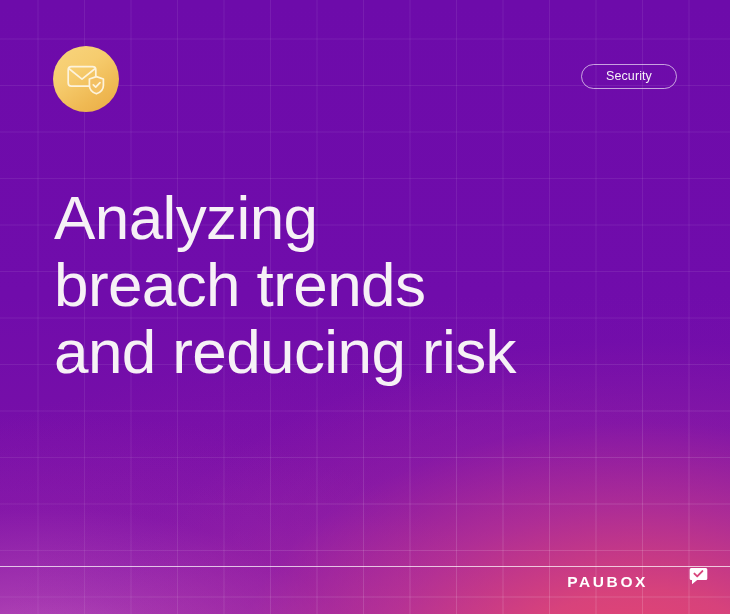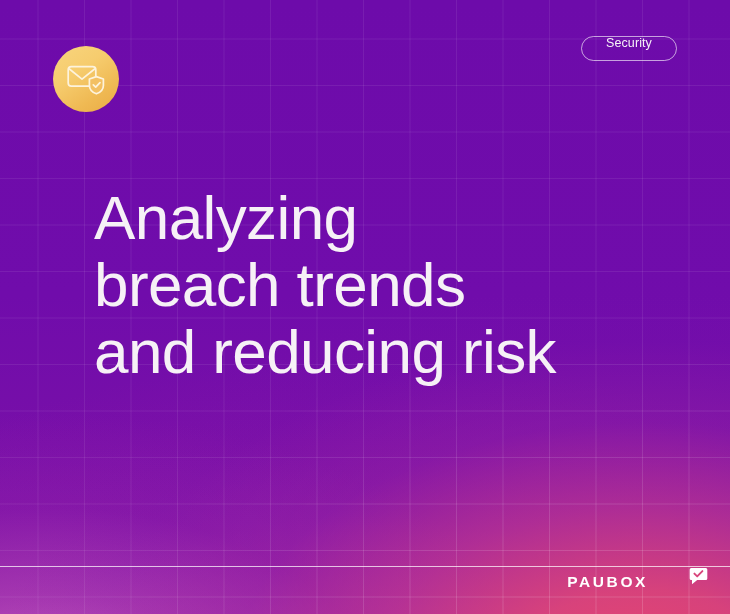--- a/index.html
+++ b/index.html
@@ -77,27 +77,27 @@
     display: flex;
     align-items: center;
     justify-content: center;
   }
   .icon-circle svg { display: block; }
 
   
   .pill {
     position: absolute;
     left: 581px;
-    top: 36px;
+    top: 64px;
     width: 96px;
     height: 25px;
     border: 1px solid rgba(255,255,255,0.62);
     border-radius: 13px;
     display: flex;
-    align-items: flex-start;
+    align-items: center;
     justify-content: center;
     box-sizing: border-box;
   }
   .pill-label {
     color: #f6f1f7;
     font-size: 12.5px;
     letter-spacing: 0.1px;
     line-height: 1;
   }
 
@@ -106,21 +106,20 @@
     position: absolute;
     left: 54px;
     top: 142px;
     width: 630px;
     color: #f6f1f6;
     font-size: 62px;
     line-height: 67px;
     font-weight: 400;
     letter-spacing: -0.6px;
     white-space: pre-line;
-    margin-left: 40px;
   }
 
   
   .footer-rule {
     position: absolute;
     left: 0;
     top: 566px;
     width: 730px;
     height: 1px;
     background: rgba(255,255,255,0.72);

